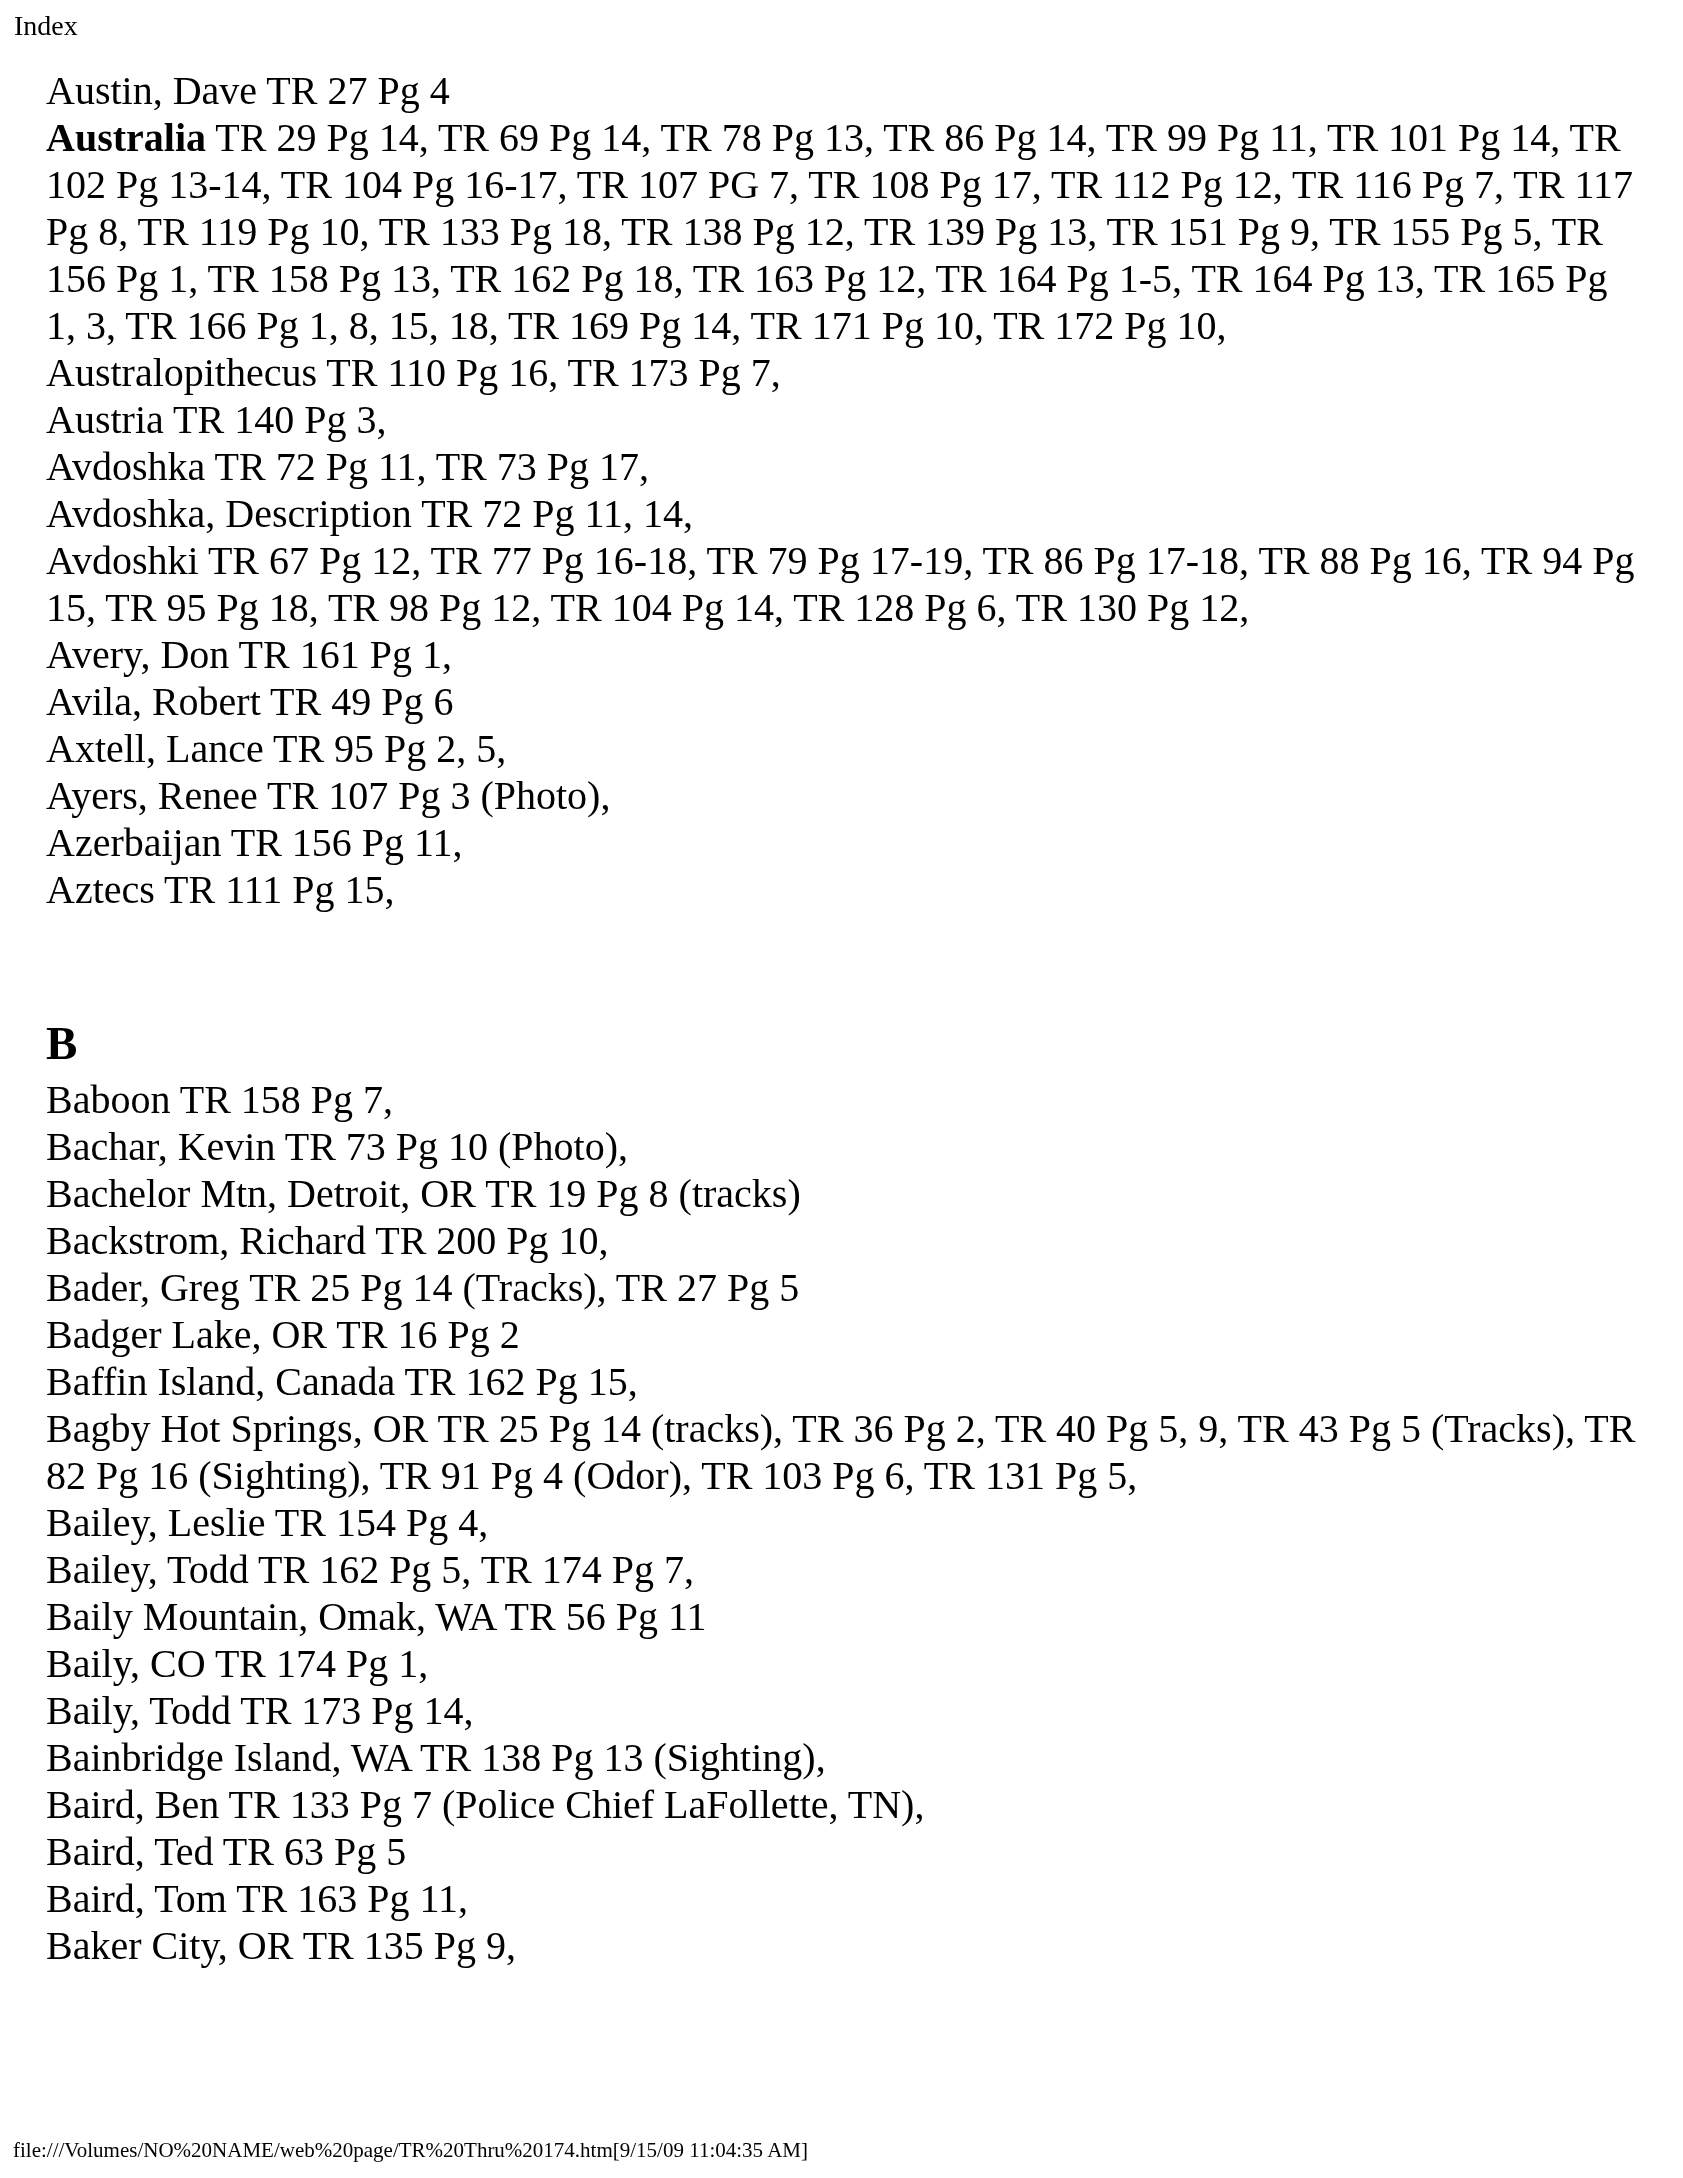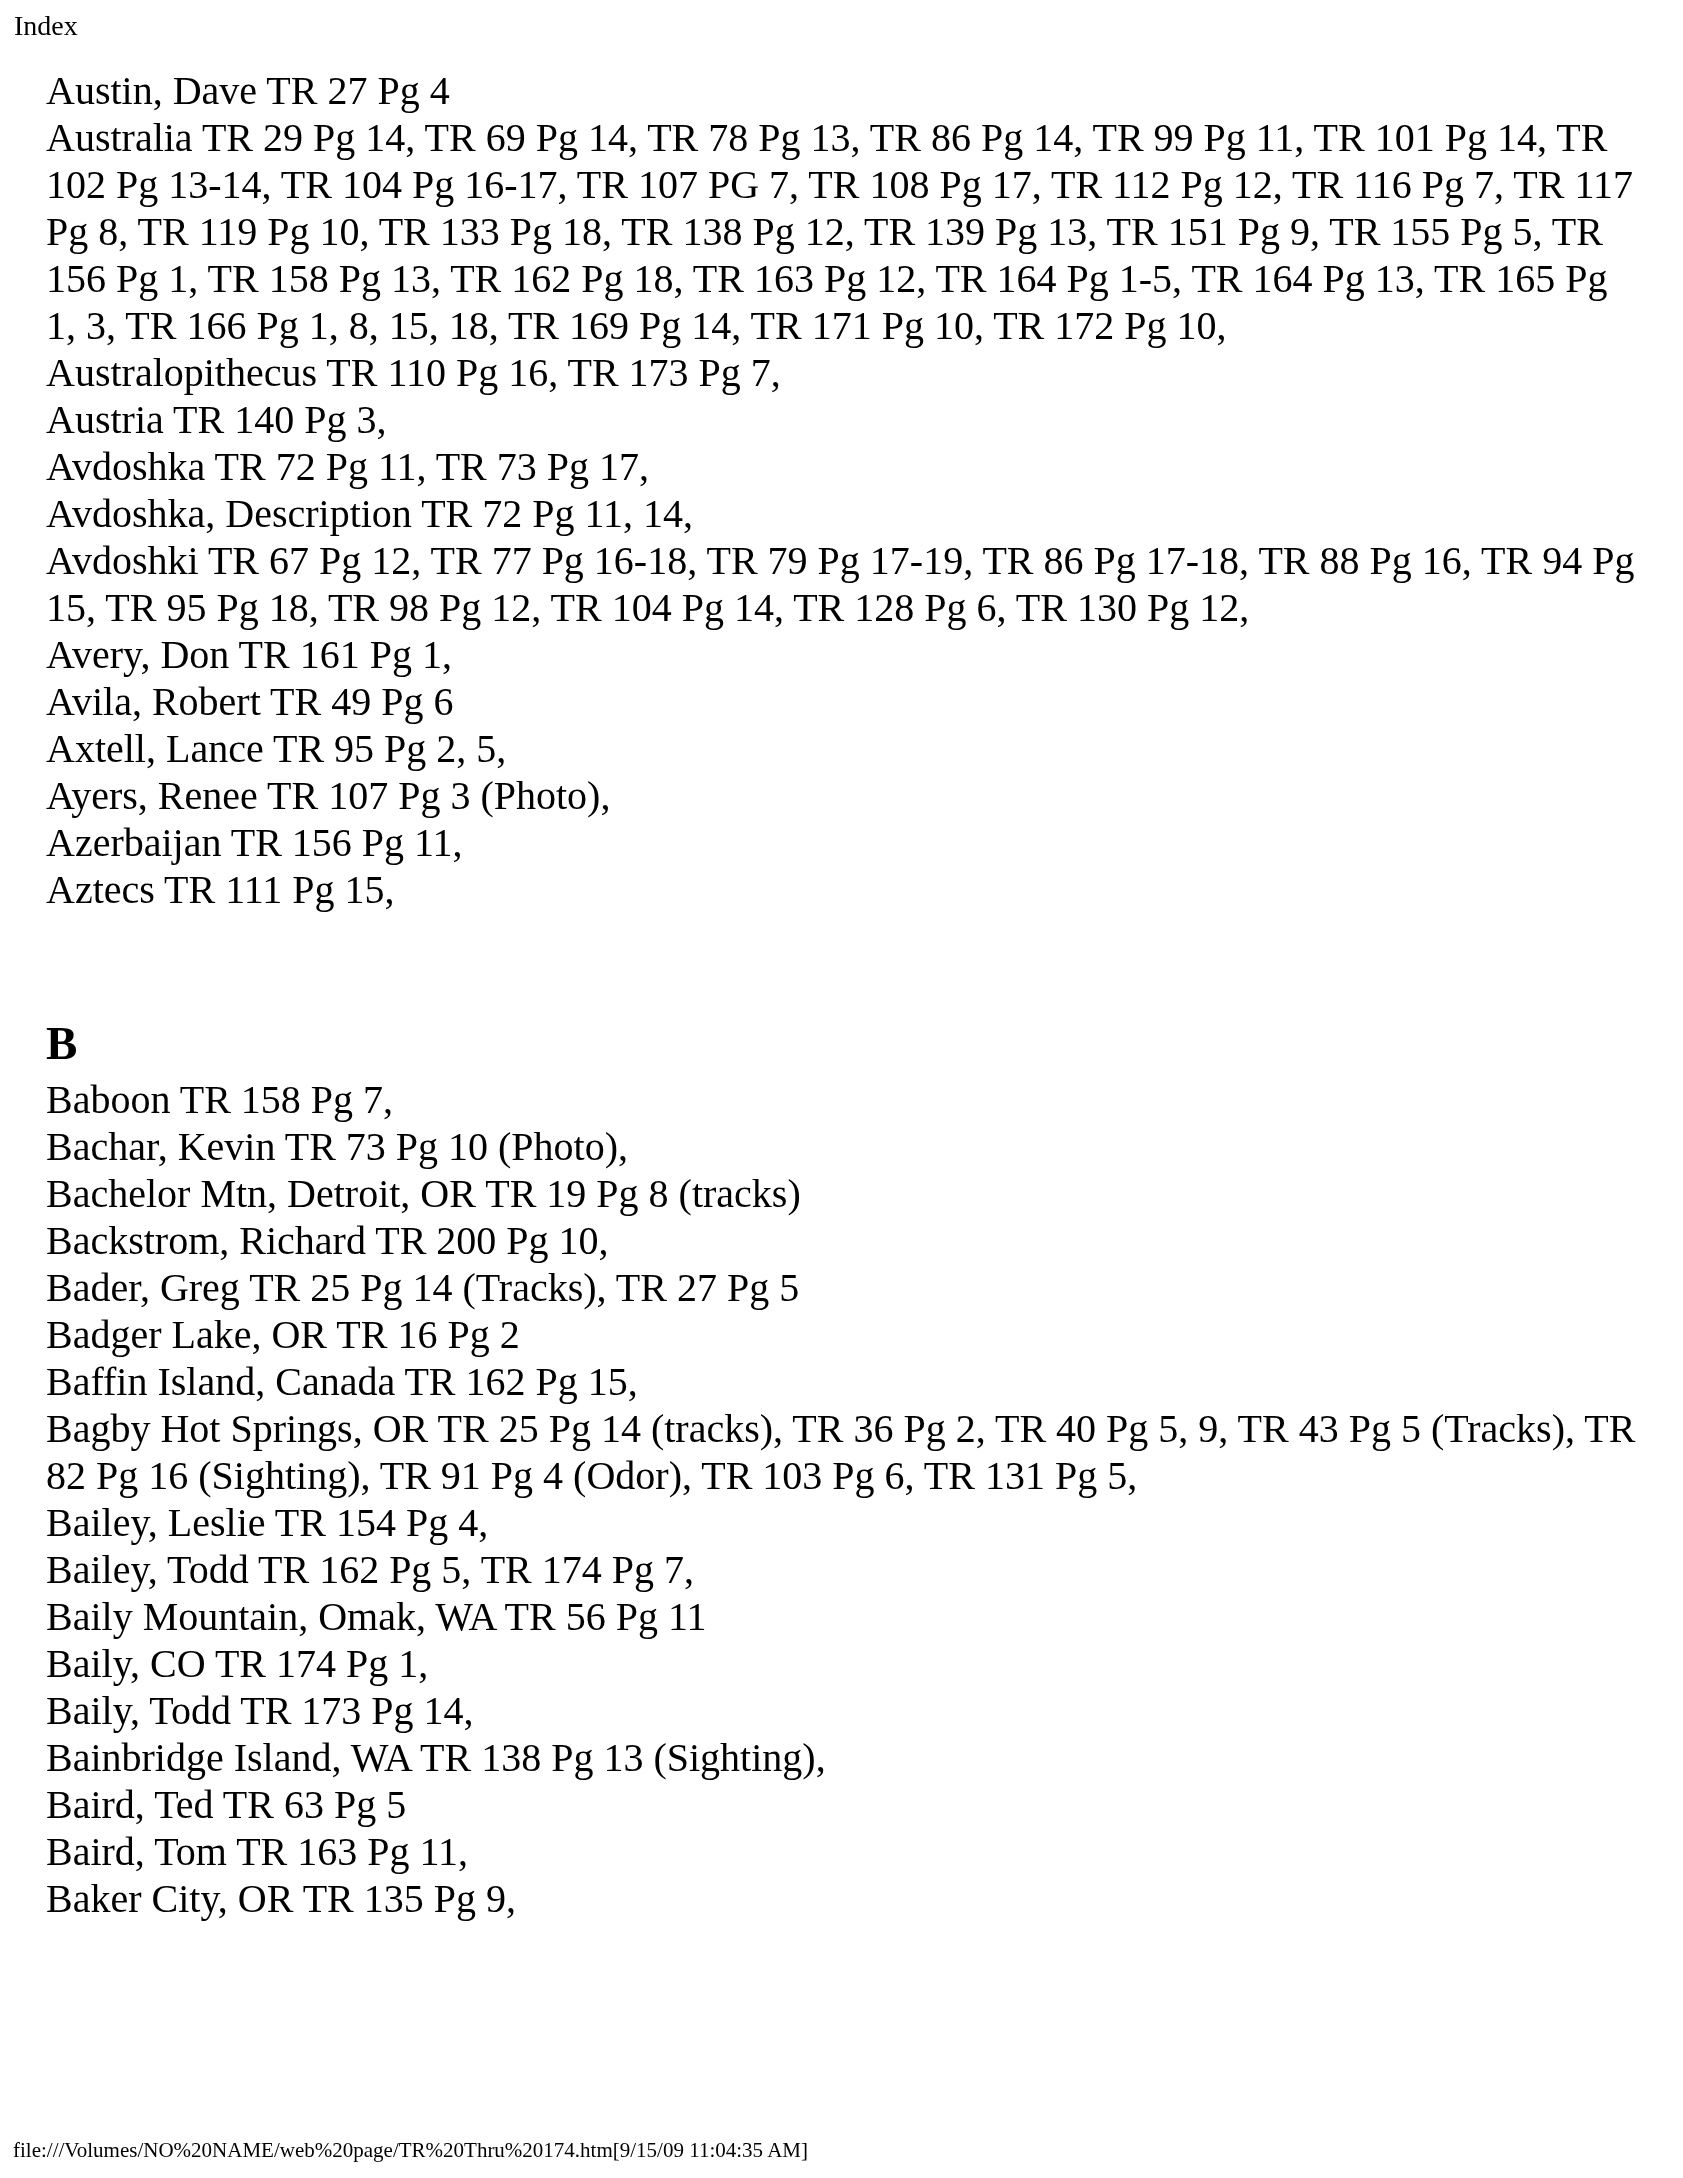--- a/index.html
+++ b/index.html
@@ -36,21 +36,21 @@
   .section-heading {
     font-size: 47px;
     font-weight: bold;
     line-height: 54px;
     margin: 103px 0 6px 0;
   }
   .entry {
     display: block;
   }
   .entry b {
-    font-weight: normal;
+    font-weight: bold;
   }
   .print-footer {
     position: absolute;
     left: 13px;
     top: 2134px;
     font-size: 21px;
     line-height: 32px;
     color: #000000;
     white-space: nowrap;
   }
@@ -86,20 +86,21 @@
         <div class="entry">Bader, Greg TR 25 Pg 14 (Tracks), TR 27 Pg 5</div>
         <div class="entry">Badger Lake, OR TR 16 Pg 2</div>
         <div class="entry">Baffin Island, Canada TR 162 Pg 15,</div>
         <div class="entry">Bagby Hot Springs, OR TR 25 Pg 14 (tracks), TR 36 Pg 2, TR 40 Pg 5, 9, TR 43 Pg 5 (Tracks), TR 82 Pg 16 (Sighting), TR 91 Pg 4 (Odor), TR 103 Pg 6, TR 131 Pg 5,</div>
         <div class="entry">Bailey, Leslie TR 154 Pg 4,</div>
         <div class="entry">Bailey, Todd TR 162 Pg 5, TR 174 Pg 7,</div>
         <div class="entry">Baily Mountain, Omak, WA TR 56 Pg 11</div>
         <div class="entry">Baily, CO TR 174 Pg 1,</div>
         <div class="entry">Baily, Todd TR 173 Pg 14,</div>
         <div class="entry">Bainbridge Island, WA TR 138 Pg 13 (Sighting),</div>
+        <div class="entry">Baird, Ben TR 133 Pg 7 (Police Chief LaFollette, TN),</div>
         <div class="entry">Baird, Ted TR 63 Pg 5</div>
         <div class="entry">Baird, Tom TR 163 Pg 11,</div>
         <div class="entry">Baker City, OR TR 135 Pg 9,</div>
       </div>
     </div>
 
   <div class="print-footer">file:///Volumes/NO%20NAME/web%20page/TR%20Thru%20174.htm[9/15/09 11:04:35 AM]</div>
 </div>
 
 

